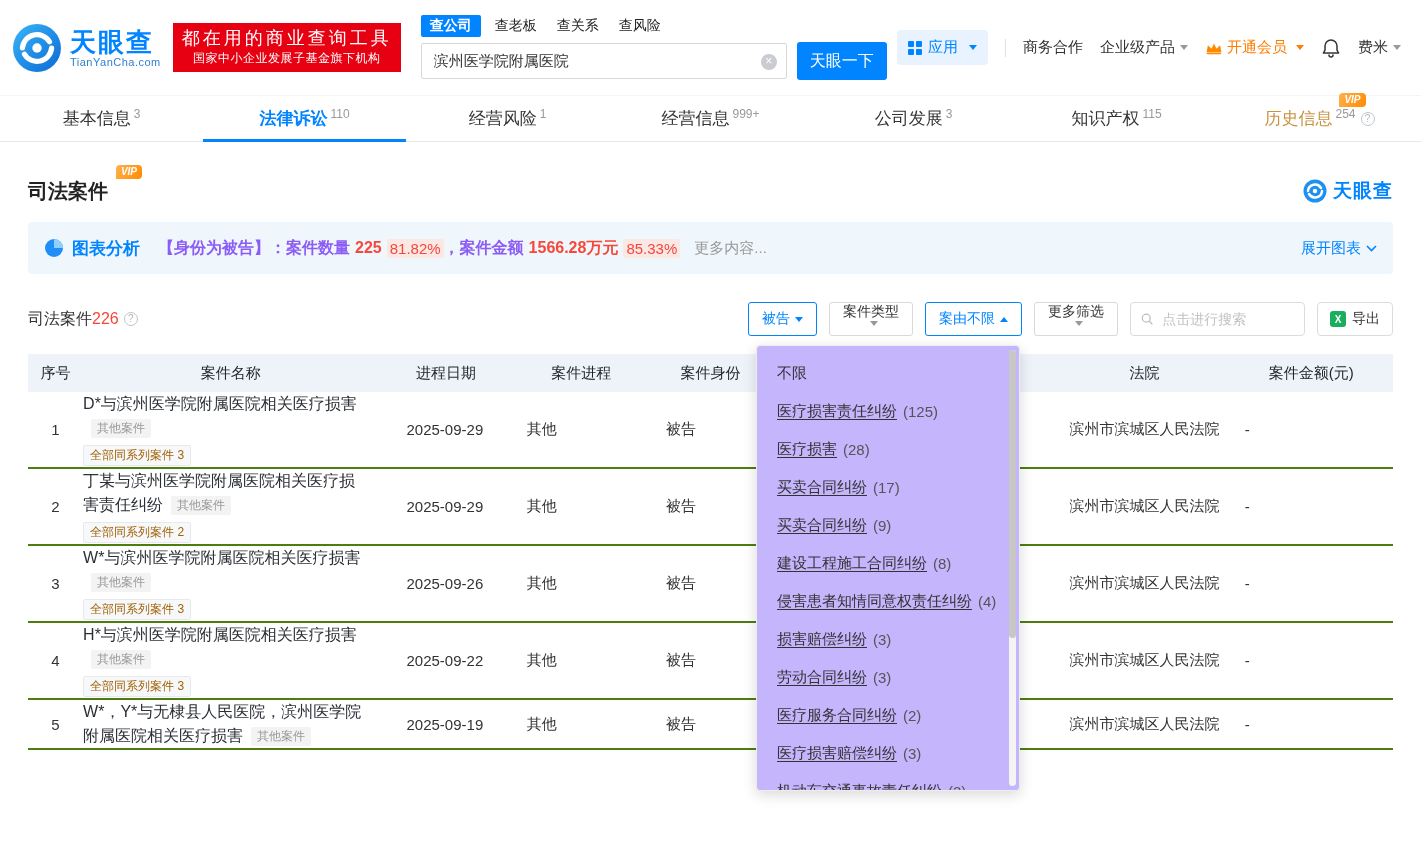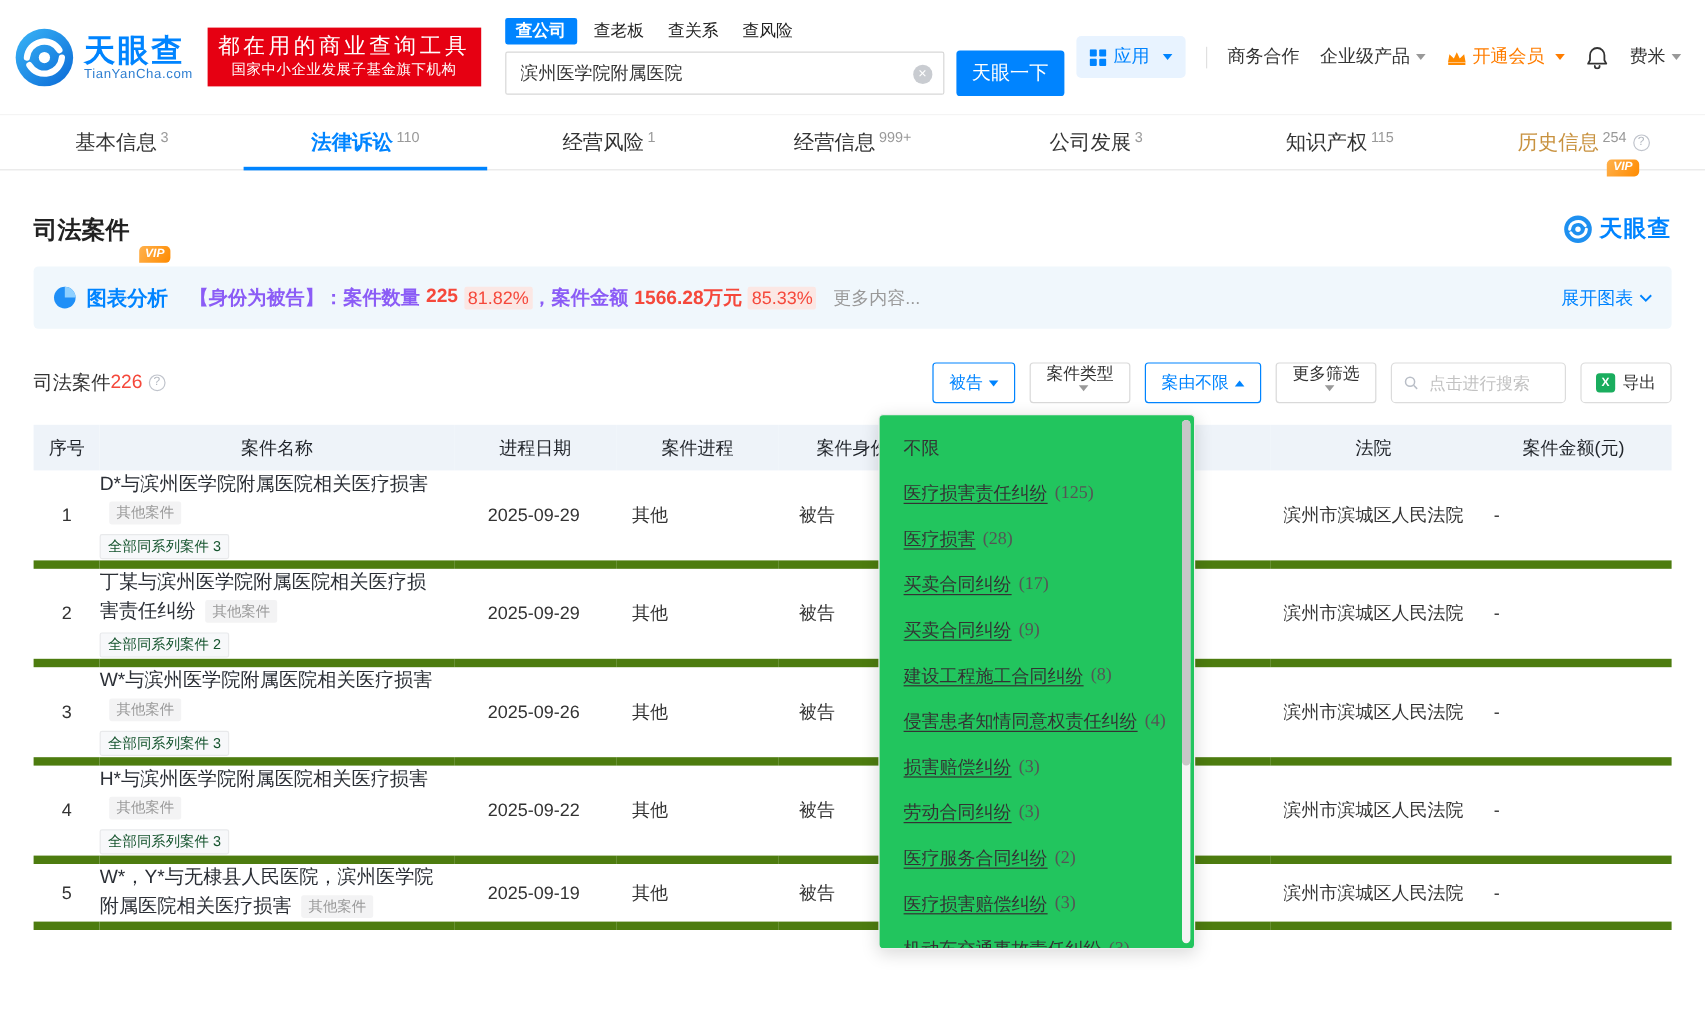--- a/index.html
+++ b/index.html
@@ -40,21 +40,21 @@
   .caret-up { border-left:4.5px solid transparent; border-right:4.5px solid transparent; border-bottom:5.5px solid currentColor; }
   .top-link .caret, .fbtn-gray .caret { color:#999; }
   
   .nav-bar { height:47px; display:flex; border-bottom:1px solid #e7e7e7; border-top:1px solid #f4f4f4; }
   .nav-tab { flex:1; display:flex; align-items:center; justify-content:center; position:relative; height:100%; font-size:17px; color:#333; cursor:pointer; }
   .nav-tab.active { color:#0084ff; font-weight:bold; }
   .nav-tab.active::after { content:''; position:absolute; left:0; right:0; bottom:-1px; height:3px; background:#0084ff; }
   .nav-tab.gold .nav-label { color:#c8923f; }
   .nav-count { font-size:12px; color:#999; margin-left:3px; position:relative; top:-6px; font-weight:normal; }
   .count-wrap { position:relative; display:inline-block; }
-  .vip-badge { display:inline-block; background:linear-gradient(120deg,#ffb14d,#ff8b00); color:#fff; font-size:10px; font-weight:bold; font-style:italic; line-height:14px; padding:0 5px; border-radius:4px 4px 4px 0;margin-top:40px; }
+  .vip-badge { display:inline-block; background:linear-gradient(120deg,#ffb14d,#ff8b00); color:#fff; font-size:10px; font-weight:bold; font-style:italic; line-height:14px; padding:0 5px; border-radius:4px 4px 4px 0; }
   .count-wrap .vip-badge { position:absolute; top:-16px; right:-10px; }
   .info-circle { display:inline-block; width:14px; height:14px; border:1px solid #c0c4cc; border-radius:50%; color:#b3b8c0; font-size:10px; line-height:12px; text-align:center; margin-left:5px; cursor:pointer; }
   
   .content { padding:0 28px; }
   .section-head { margin-top:34px; display:flex; align-items:center; justify-content:space-between; height:30px; }
   .sec-title-wrap { position:relative; display:inline-block; }
   .sec-title { font-size:20px; font-weight:bold; color:#222; }
   .sec-title-wrap .vip-badge { position:absolute; top:-13px; right:-34px; }
   .brand { display:flex; align-items:center; gap:6px; }
   .brand-name { font-size:19px; font-weight:bold; color:#0084ff; letter-spacing:1px; }
@@ -70,44 +70,44 @@
   
   .filter-row { margin-top:28px; display:flex; align-items:center; }
   .filter-left { display:flex; align-items:center; font-size:16px; color:#333; }
   .f-count { color:#f5483b; }
   .filter-right { margin-left:auto; display:flex; align-items:center; gap:12px; }
   .fbtns { display:flex; align-items:center; gap:12px; }
   .fbtn { height:34px; padding:0 13px; border-radius:3px; background:#fff; font-size:14px; display:flex; align-items:center; cursor:pointer; font-family:inherit; }
   .fbtn-blue { border:1px solid #0084ff; color:#0084ff; }
   .fbtn-blue .caret { color:#0084ff; }
   .fbtn-gray { border:1px solid #d9d9d9; color:#333;flex-direction:column; }
-  .fsearch { display:flex; align-items:center; gap:7px; border:1px solid #dcdcdc; border-radius:4px; height:34px; padding:0 10px; width:146px; background:#fff; }
+  .fsearch { display:flex; align-items:center; gap:7px; border:1px solid #dcdcdc; border-radius:4px; height:34px; padding:0 10px; width:175px; background:#fff; }
   .fsearch input { border:none; outline:none; width:100%; font-size:14px; color:#333; font-family:inherit; }
   .fsearch input::placeholder { color:#c2c2c2; }
   .fexport { display:flex; align-items:center; gap:6px; border:1px solid #dcdcdc; border-radius:4px; height:34px; padding:0 12px; background:#fff; color:#333; font-size:14px; cursor:pointer; font-family:inherit; }
   .excel { width:16px; height:16px; background:#1aad5e; border-radius:3px; color:#fff; font-size:10px; font-weight:bold; display:flex; align-items:center; justify-content:center; }
   
   .case-table { margin-top:18px; width:100%; border-collapse:collapse; table-layout:fixed; }
   .case-table th { background:#eef3f9; height:38px; font-size:15px; font-weight:normal; color:#1f2329; text-align:center; }
-  .case-table td { border-bottom:7px solid #4d7c0f; padding:0 0; vertical-align:middle; font-size:15px; color:#333; }
+  .case-table td { border-bottom:2px solid #4d7c0f; padding:0 0; vertical-align:middle; font-size:15px; color:#333; }
   .td-no { text-align:center; }
   .td-title { padding-right:14px !important; }
   .case-title { font-size:16px; line-height:24px; color:#2b2f36; cursor:pointer; }
   .tag { display:inline-block; background:#f3f3f4; color:#999; font-size:12px; line-height:19px; padding:0 6px; border-radius:2px; transform:translateY(-1px); }
   .case-title .tag { margin-left:8px; }
-  .tag.series { background:#f7f8fa; border:1px solid #e8e9eb; color:#14532d; cursor:pointer; }
+  .tag.series { background:#f7f8fa; border:1px solid #e8e9eb; color:#a16207; cursor:pointer; }
   .series-line { margin-top:6px; }
   .td-date { padding-left:28px !important; }
   .td-prog { padding-left:13px !important; }
   .td-role { padding-left:17px !important; }
   .td-cause { padding-left:45px !important; }
   .td-court { text-align:center; }
   .td-amt { padding-left:15px !important; }
   
-  .dropdown { position:absolute; left:732px; top:345px; width:264px; height:446px; background:#22c55e; border:1px solid #ededed; border-radius:4px; box-shadow:0 4px 14px rgba(0,0,0,0.15); z-index:10; padding:8px 0; overflow:hidden;font-family:Liberation Serif, serif; }
+  .dropdown { position:absolute; left:756px; top:345px; width:264px; height:446px; background:#c4b5fd; border:1px solid #ededed; border-radius:4px; box-shadow:0 4px 14px rgba(0,0,0,0.15); z-index:10; padding:8px 0; overflow:hidden; }
   .dd-item { height:38px; padding:0 20px; display:flex; align-items:center; font-size:15px; color:#333; cursor:pointer; white-space:nowrap; }
   .dd-name { text-decoration:underline; text-underline-offset:3px; }
   .dd-name.plain { text-decoration:none; }
   .dd-count { margin-left:6px; color:#555; }
   .dd-scrollbar { position:absolute; top:4px; bottom:4px; right:3px; width:7px; background:#f4f4f4; border-radius:4px; }
   .dd-thumb { position:absolute; top:0; left:0; width:100%; height:66%; background:#c7c7c7; border-radius:4px; }
 </style>
 </head>
 <body>
 

